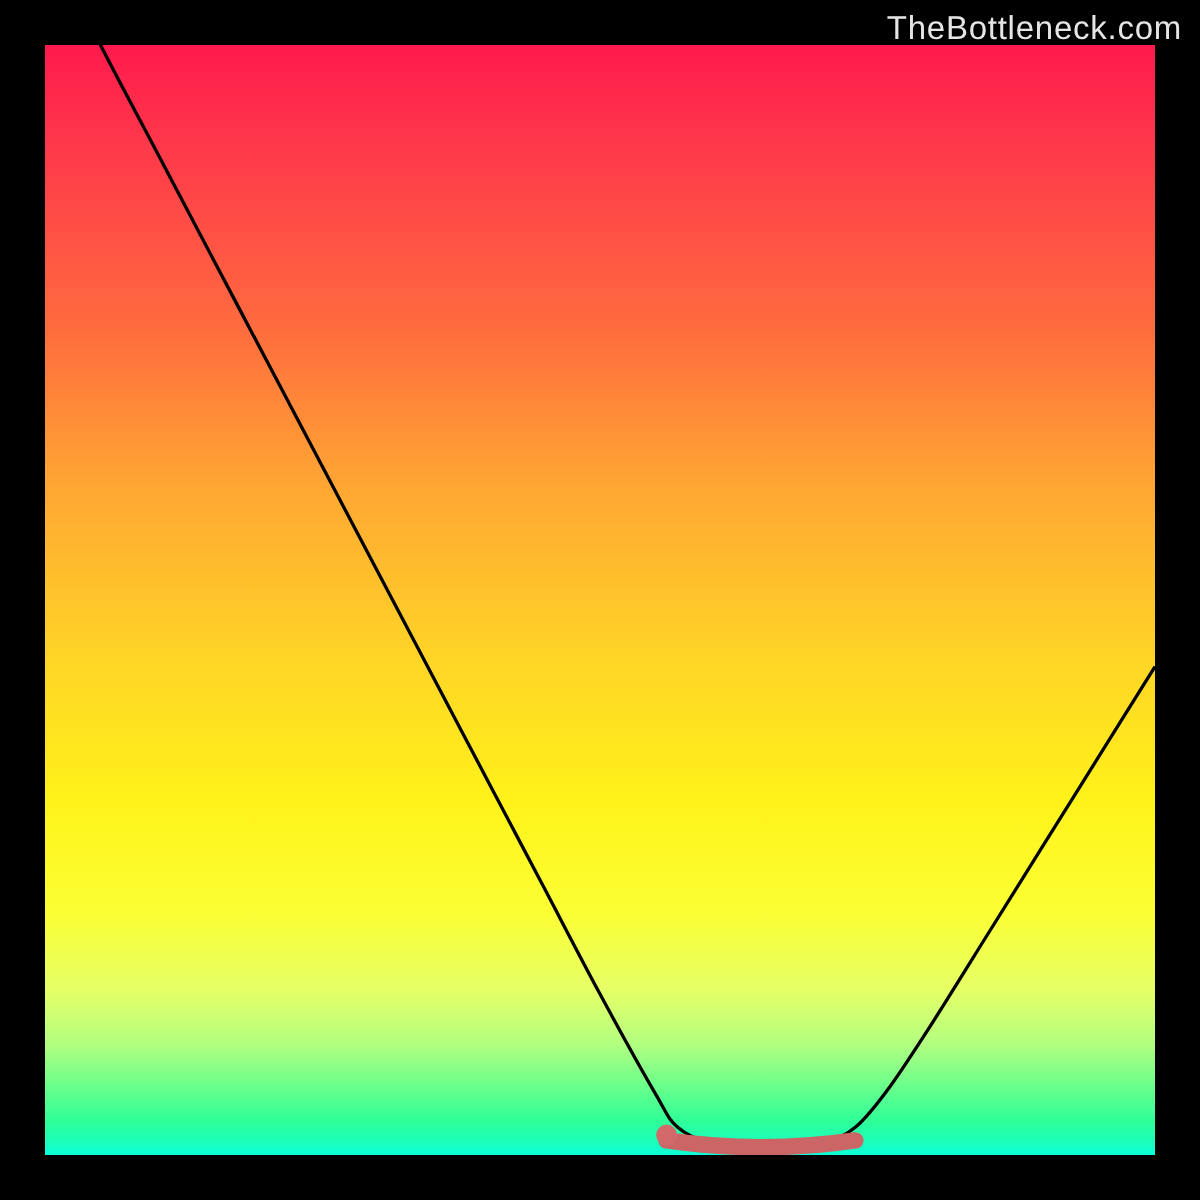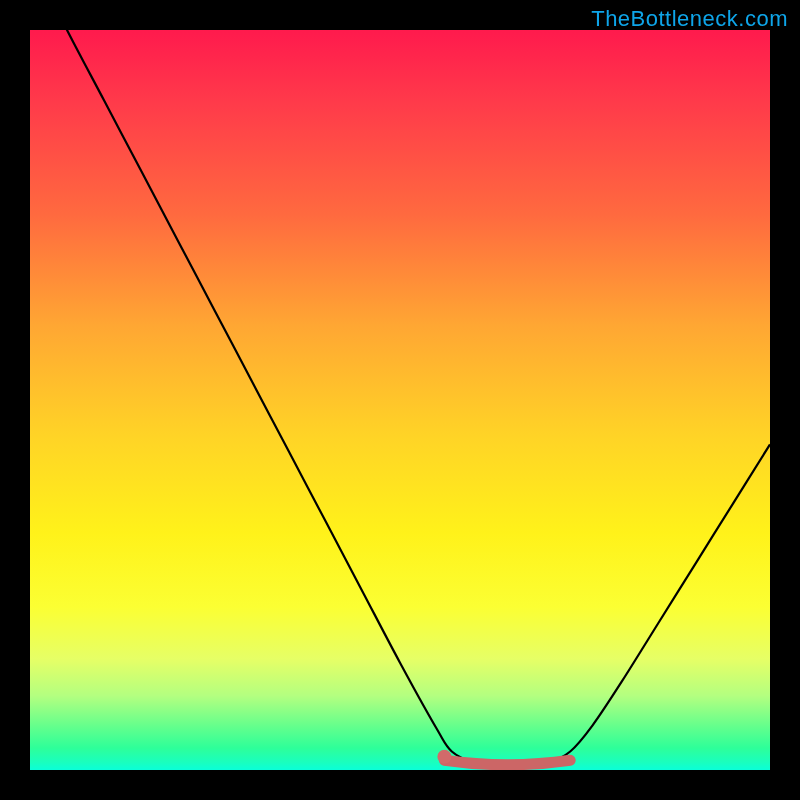--- a/index.html
+++ b/index.html
@@ -45,21 +45,21 @@
     position: absolute;
     top: 0;
     left: 0;
     width: 740px;
     height: 740px;
   }
   .watermark {
     position: absolute;
     top: 6px;
     right: 12px;
-    color: #0ea5e9;
+    color: #e5e5e5;
     font-size: 22px;
     font-weight: 500;
     letter-spacing: 0.5px;
     margin-left: 48px;
   }
 </style>
 </head>
 <body>
 
 <div class="frame">

